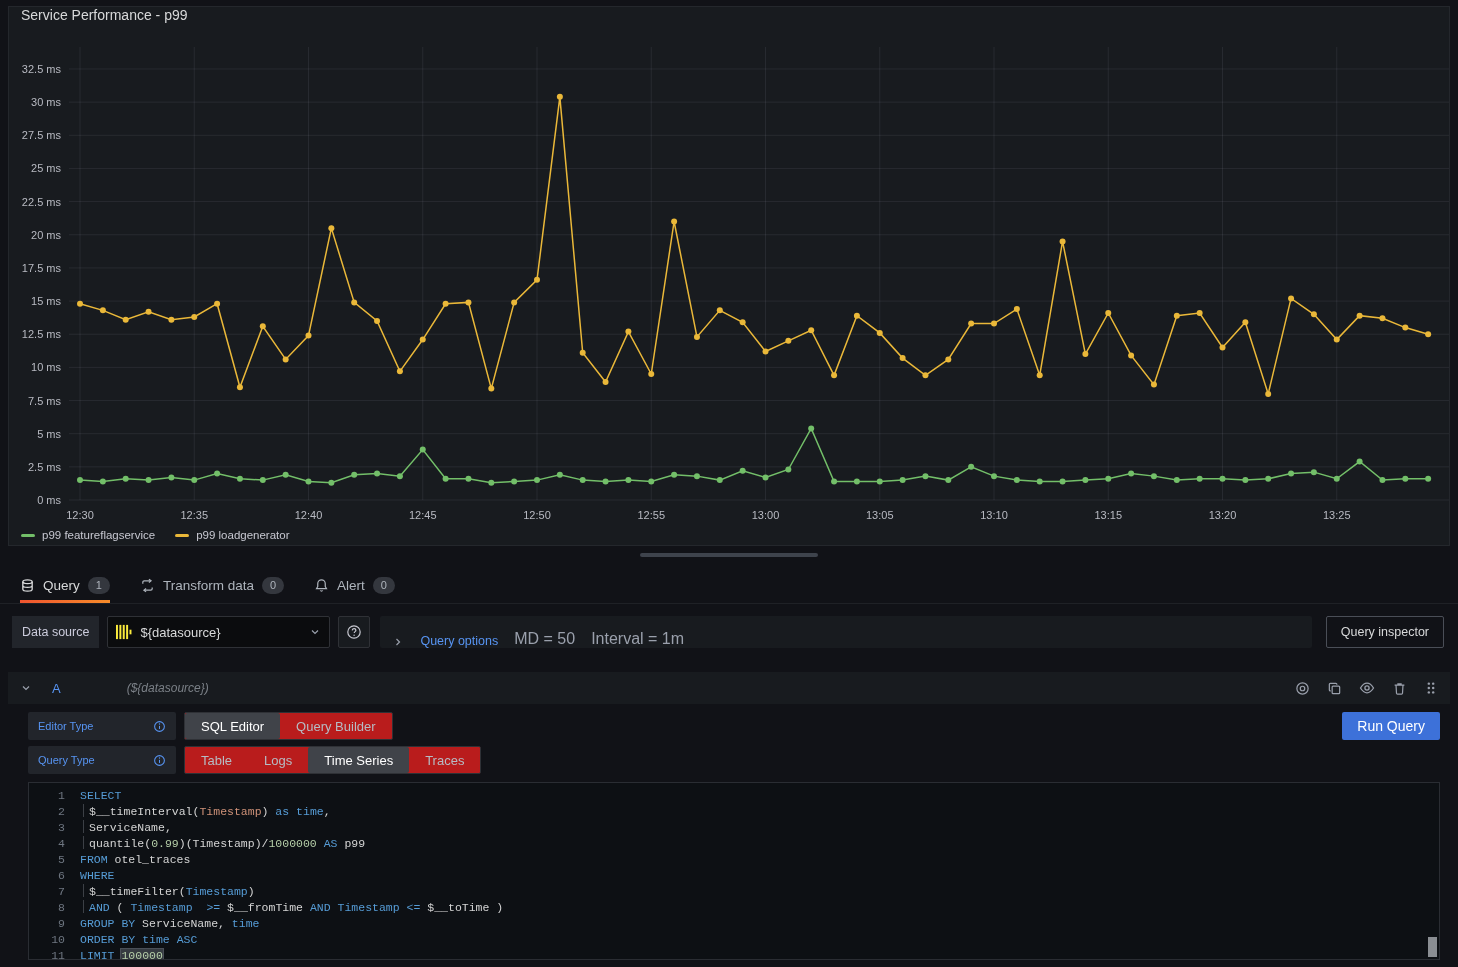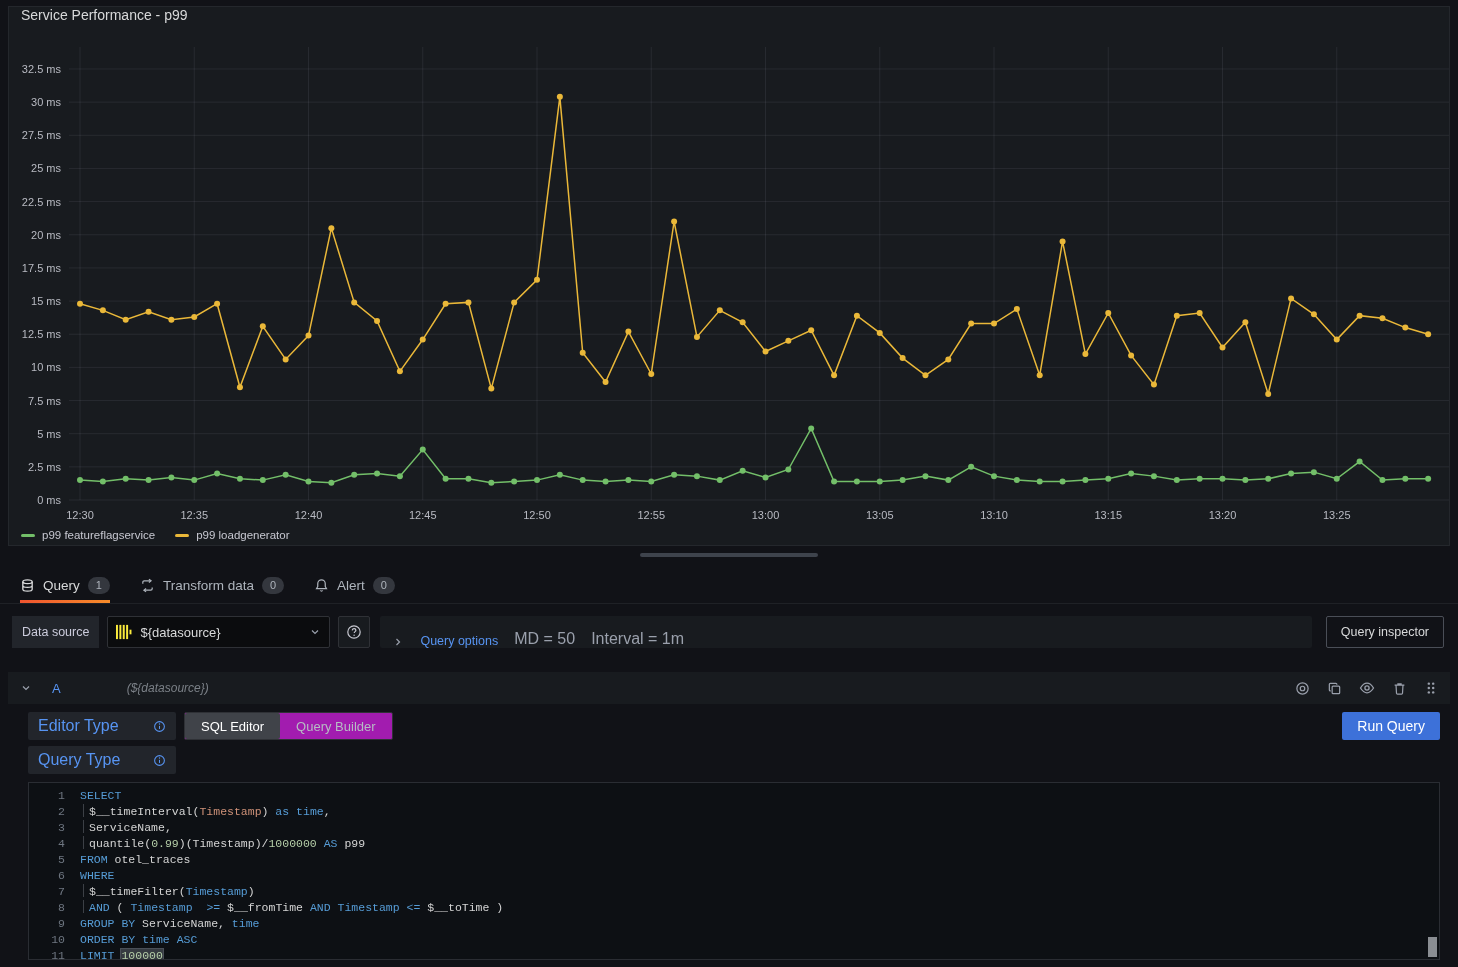--- a/index.html
+++ b/index.html
@@ -34,22 +34,22 @@
   .query-card{margin:24px 8px 0}
   .query-header{height:32px;background:#181b1f;display:flex;align-items:center;padding:0 12px;gap:10px}
   .query-header .chev-d{color:#9aa0ac;display:flex;cursor:pointer}
   .refid{color:#5794f2;font-size:13px;font-weight:500;margin-left:10px;cursor:pointer}
   .ds-hint{color:#7b8087;font-size:12px;font-style:italic;margin-left:56px}
   .header-icons{margin-left:auto;display:flex;gap:17px;color:#9aa0ac;align-items:center}
   .header-icons .hic{display:flex;cursor:pointer}
   .query-body{padding:4px 10px 0 20px}
   .row{display:flex;align-items:center;margin-top:4px;gap:8px}
   .row2{margin-top:6px}
-  .label-chip{width:148px;height:28px;background:#22252b;border-radius:2px;display:flex;align-items:center;justify-content:space-between;padding:0 10px;color:#5794f2;font-size:16px;font-weight:500;box-sizing:border-box;flex:none}
-  .segmented{display:flex;border:1px solid #2f3136;border-radius:2px;background:#a21caf;height:28px;box-sizing:border-box;align-items:stretch}
+  .label-chip{width:148px;height:28px;background:#22252b;border-radius:2px;display:flex;align-items:center;justify-content:space-between;padding:0 10px;color:#5794f2;font-size:11px;font-weight:500;box-sizing:border-box;flex:none}
+  .segmented{display:flex;border:1px solid #2f3136;border-radius:2px;background:#b91c1c;height:28px;box-sizing:border-box;align-items:stretch}
   .seg{padding:0 16px;font-size:13px;color:#b6bcc4;background:transparent;border:0;cursor:pointer;font-weight:500;font-family:inherit}
   .seg.active{background:#404349;color:#ffffff;border-radius:2px}
   .primary{margin-left:auto;height:28px;padding:0 15px;background:#3d71d9;border:0;border-radius:2px;color:#fff;font-size:14px;font-weight:500;cursor:pointer;font-family:inherit}
   .code-editor{position:relative;margin:8px 0 0 0;background:#0d1014;border:1px solid #2a2d33;padding:5px 0;font-family:"Liberation Mono","DejaVu Sans Mono",monospace;font-size:11.5px;line-height:16px;color:#d4d4d4;height:178px;box-sizing:border-box;overflow:hidden}
   .code-line{display:flex;white-space:pre}
   .ln{width:36px;text-align:right;color:#6e7681;flex:none}
   .lc{margin-left:15px}
   .kw{color:#569cd6}.num{color:#b5cea8}.str{color:#ce9178}.pl{color:#d4d4d4}
   .hl{background:#363b41;outline:1px solid #4a4f57}
   .guide{display:inline-block;width:0;height:13px;border-left:1px solid #3c4046;margin:0 5px 0 3px;vertical-align:-2px}
@@ -401,20 +401,26 @@
         <div class="label-chip">
           <span>Query Type</span>
           <span style="display:flex">
             <svg width="13" height="13" viewBox="0 0 16 16" fill="none" stroke="currentColor" stroke-width="1.3">
                 <circle cx="8" cy="8" r="6"></circle>
                 <line x1="8" y1="7.2" x2="8" y2="11"></line>
                 <circle cx="8" cy="4.9" r="0.8" fill="currentColor" stroke="none"></circle>
               </svg>
           </span>
         </div>
+        <div class="segmented">
+          <button class="seg">Table</button>
+          <button class="seg">Logs</button>
+          <button class="seg active">Time Series</button>
+          <button class="seg">Traces</button>
+        </div>
       </div>
 
       <div class="code-editor">
         <div id="code-lines">
             <div class="code-line"><span class="ln">1</span><span class="lc"><span class="kw">SELECT</span></span></div>
             <div class="code-line"><span class="ln">2</span><span class="lc"><span class="guide"></span><span class="pl">$__timeInterval(</span><span class="str">Timestamp</span><span class="pl">) </span><span class="kw">as</span><span class="pl"> </span><span class="kw">time</span><span class="pl">,</span></span></div>
             <div class="code-line"><span class="ln">3</span><span class="lc"><span class="guide"></span><span class="pl">ServiceName,</span></span></div>
             <div class="code-line"><span class="ln">4</span><span class="lc"><span class="guide"></span><span class="pl">quantile(</span><span class="num">0.99</span><span class="pl">)(Timestamp)/</span><span class="num">1000000</span><span class="pl"> </span><span class="kw">AS</span><span class="pl"> p99</span></span></div>
             <div class="code-line"><span class="ln">5</span><span class="lc"><span class="kw">FROM</span><span class="pl"> otel_traces</span></span></div>
             <div class="code-line"><span class="ln">6</span><span class="lc"><span class="kw">WHERE</span></span></div>

